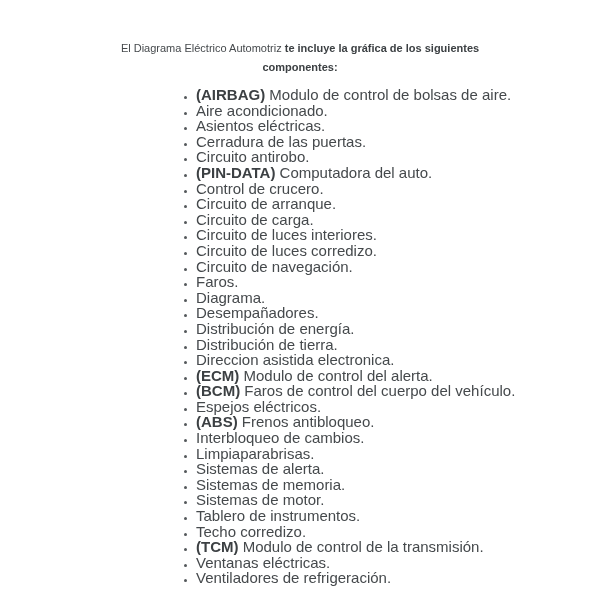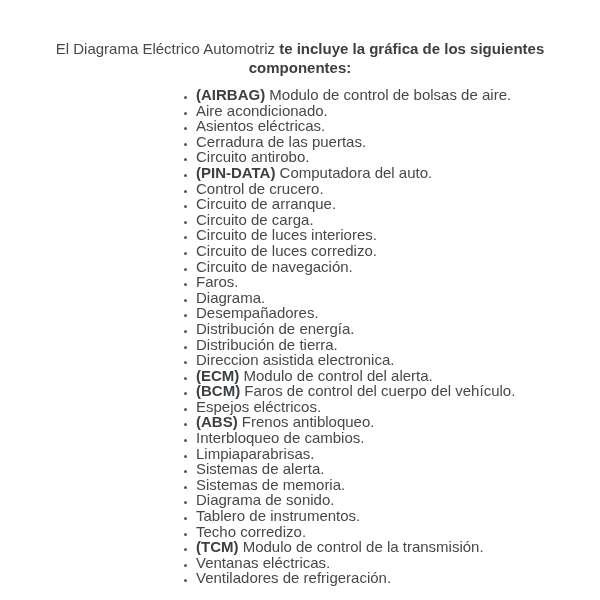--- a/index.html
+++ b/index.html
@@ -14,21 +14,21 @@
     color: #45494c;
     overflow: hidden;
   }
   .doc {
     width: 600px;
     height: 600px;
   }
   .title {
     padding-top: 39px;
     text-align: center;
-    font-size: 15px;
+    font-size: 11px;
     line-height: 19px;
     color: #45494c;
   }
   .title strong {
     font-weight: 700;
     color: #3c4043;
   }
   ul.components {
     margin: 10px 0 0 0;
     padding: 0 0 0 196px;
@@ -79,20 +79,20 @@
       <li><span>Distribución de tierra.</span></li>
       <li><span>Direccion asistida electronica.</span></li>
       <li><strong>(ECM)</strong> <span>Modulo de control del alerta.</span></li>
       <li><strong>(BCM)</strong> <span>Faros de control del cuerpo del vehículo.</span></li>
       <li><span>Espejos eléctricos.</span></li>
       <li><strong>(ABS)</strong> <span>Frenos antibloqueo.</span></li>
       <li><span>Interbloqueo de cambios.</span></li>
       <li><span>Limpiaparabrisas.</span></li>
       <li><span>Sistemas de alerta.</span></li>
       <li><span>Sistemas de memoria.</span></li>
-      <li><span>Diagrama de sonido.</span></li>
+      <li><span>Sistemas de motor.</span></li>
       <li><span>Tablero de instrumentos.</span></li>
       <li><span>Techo corredizo.</span></li>
       <li><strong>(TCM)</strong> <span>Modulo de control de la transmisión.</span></li>
       <li><span>Ventanas eléctricas.</span></li>
       <li><span>Ventiladores de refrigeración.</span></li>
     </ul>
 </div>
 
 </body></html>

